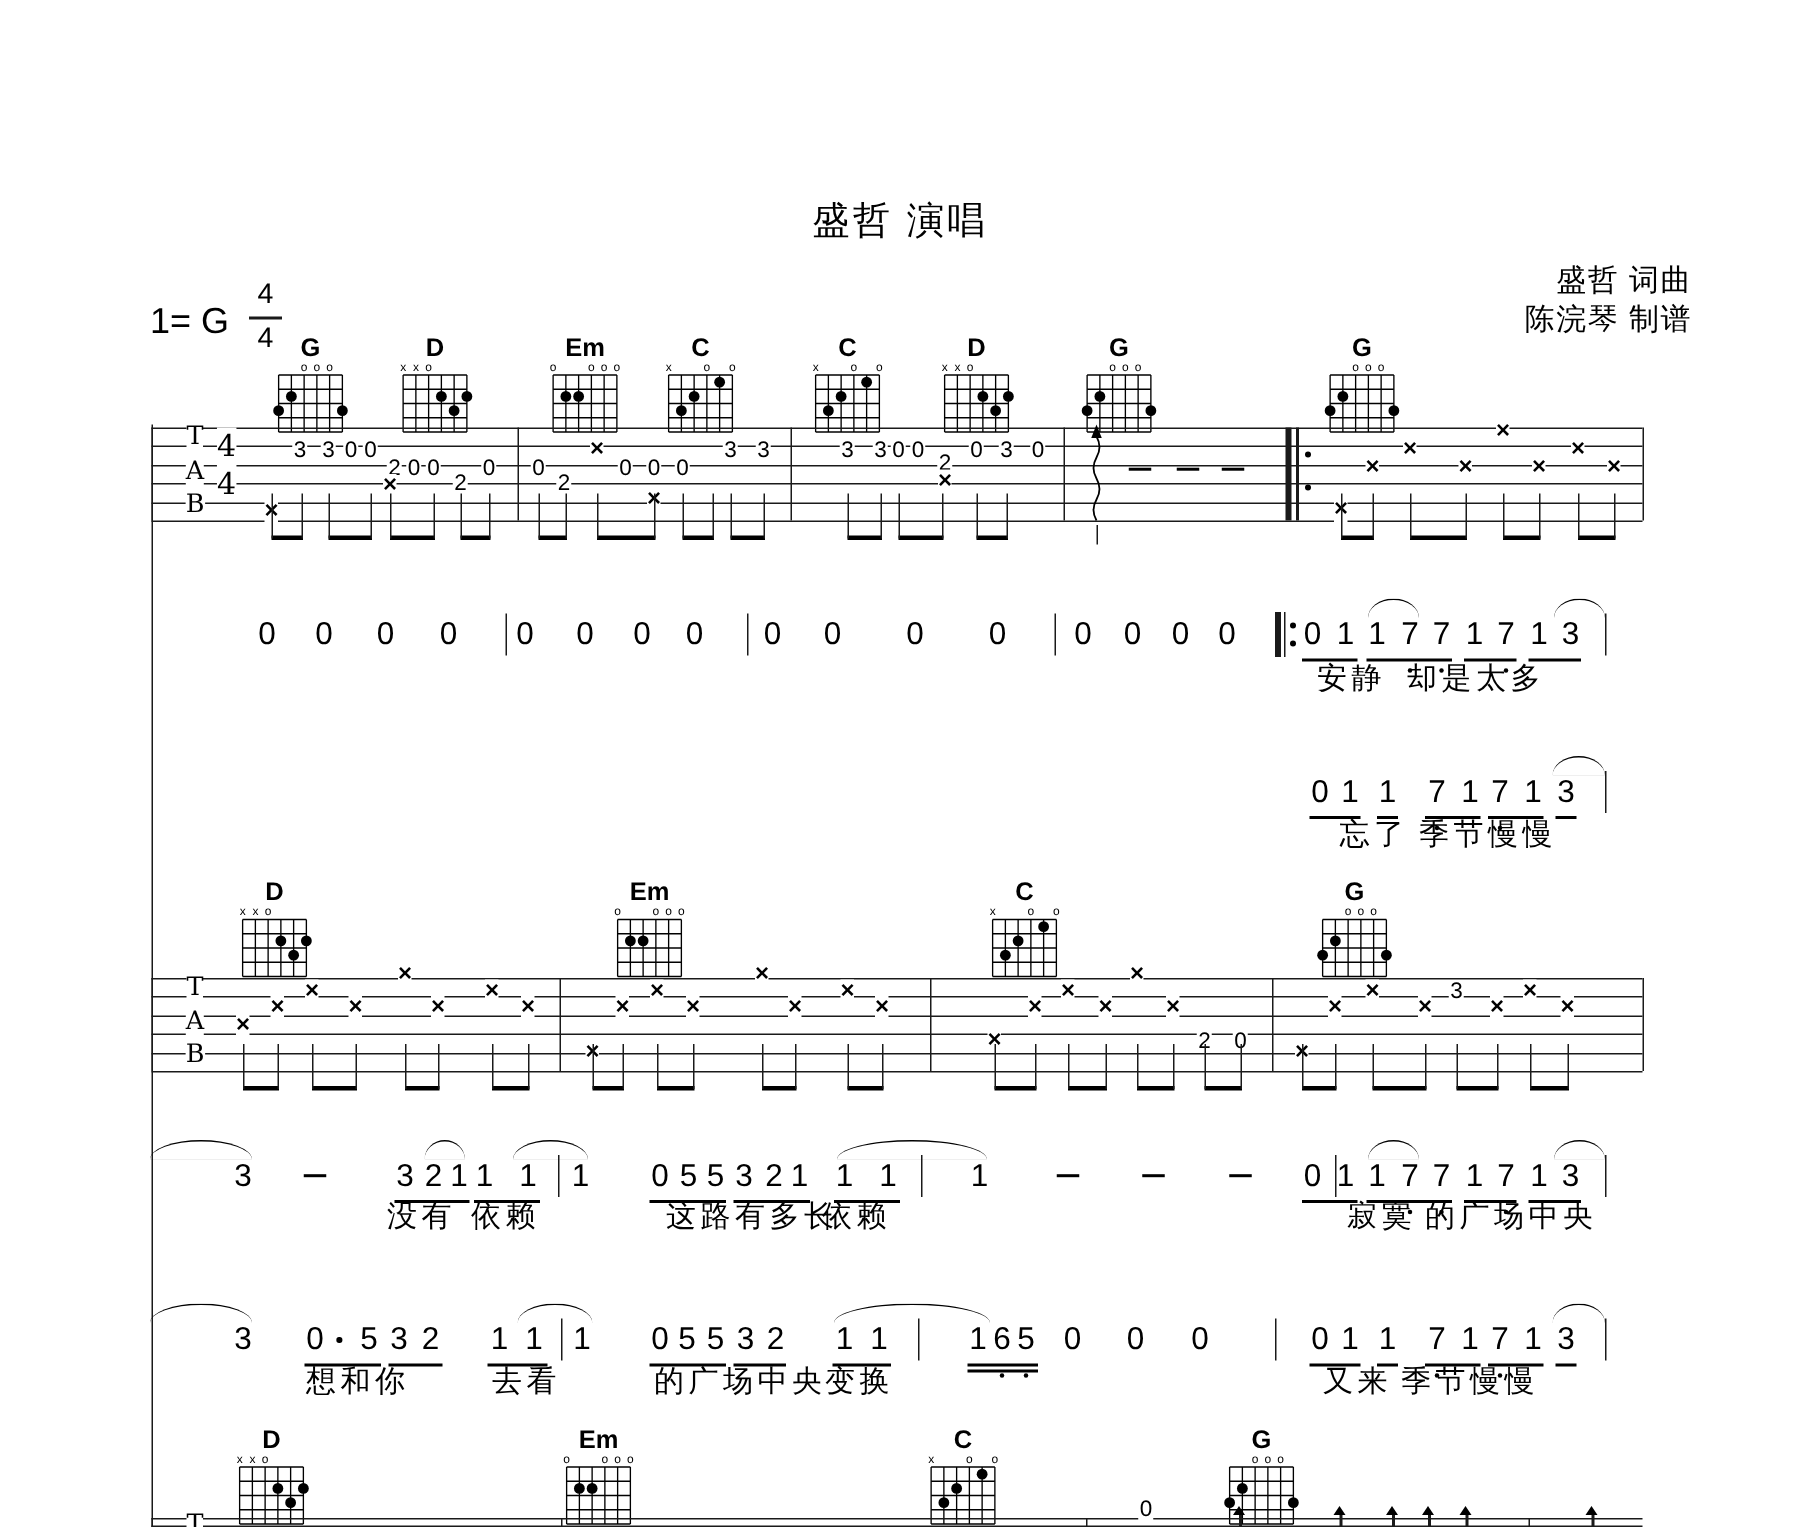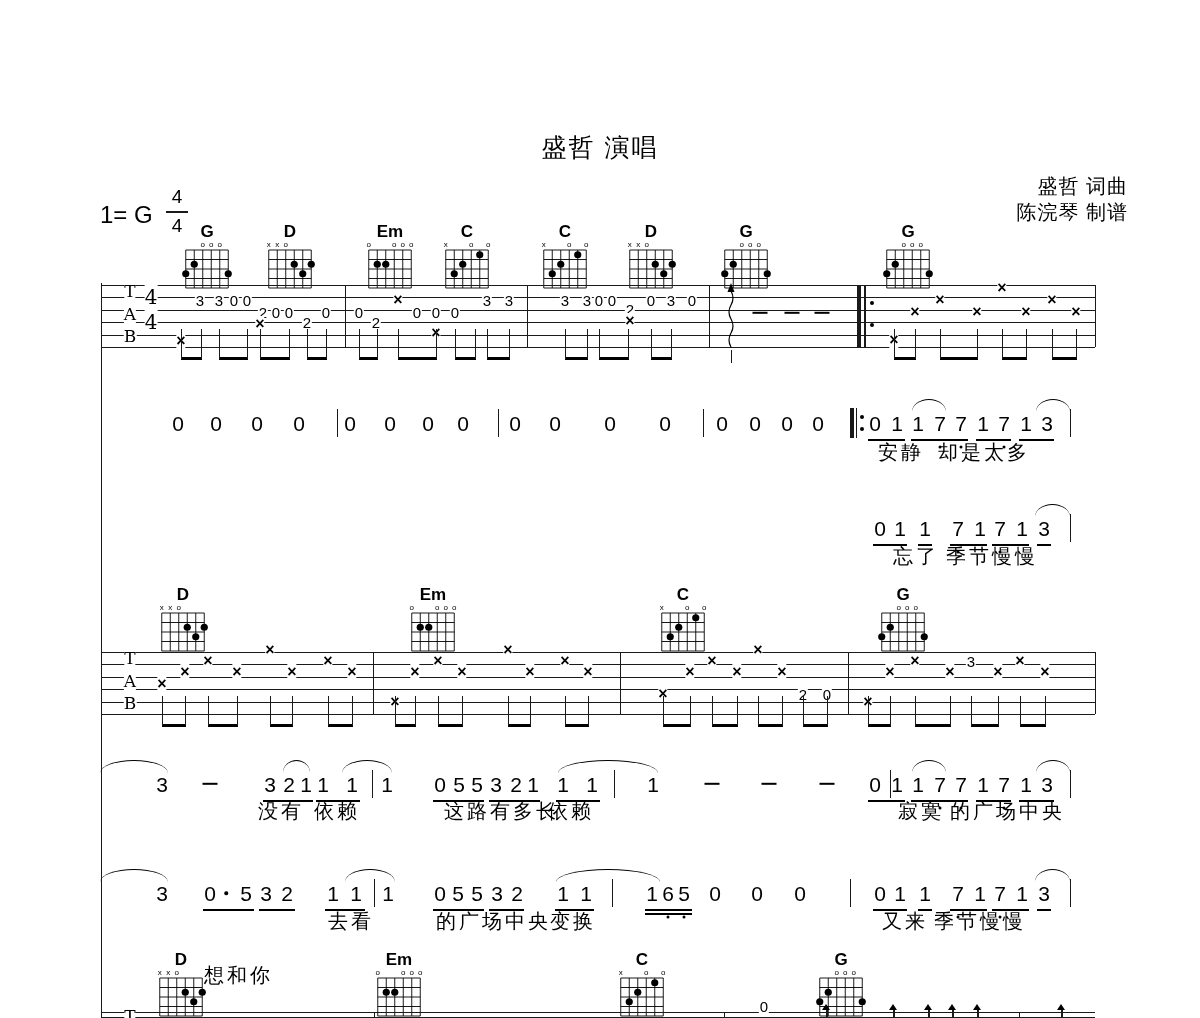--- a/index.html
+++ b/index.html
@@ -733,21 +733,21 @@
     <div class="uline" style="left: 1037px; top: 909px; width: 14px;"></div>
     <div class="uline" style="left: 645px; top: 913px; width: 47px;"></div>
     <div class="odot" style="left: 668px; top: 917px;"></div>
     <div class="odot" style="left: 684px; top: 917px;"></div>
     <div class="odot" style="left: 958px; top: 917px;"></div>
     <div class="odot" style="left: 1000px; top: 917px;"></div>
     <div class="arc" style="left: 100px; top: 869px; width: 68px; height: 12px;"></div>
     <div class="arc" style="left: 345px; top: 869px; width: 50px; height: 12px;"></div>
     <div class="arc" style="left: 556px; top: 869px; width: 104px; height: 12px;"></div>
     <div class="arc" style="left: 1035px; top: 869px; width: 35px; height: 12px;"></div>
-    <div class="lyr" style="left: 204px; top: 975px;">想和你</div>
+    <div class="lyr" style="left: 204px; top: 921px;">想和你</div>
     <div class="lyr" style="left: 328px; top: 921px;">去看</div>
     <div class="lyr" style="left: 436px; top: 921px;">的广场中央</div>
     <div class="lyr" style="left: 550px; top: 921px;">变换</div>
     <div class="lyr" style="left: 882px; top: 921px;">又来</div>
     <div class="lyr" style="left: 934px; top: 921px;">季节慢慢</div>
     <div class="hline" style="left: 101px; top: 1012px; width: 994px; height: 1.1px;"></div>
     <div class="hline" style="left: 101px; top: 1017px; width: 994px; height: 1.1px;"></div>
     <div class="vline" style="left: 101px; top: 1012px; width: 1.2px; height: 6px;"></div>
     <div class="vline" style="left: 374px; top: 1012px; width: 1.2px; height: 6px;"></div>
     <div class="vline" style="left: 724px; top: 1012px; width: 1.2px; height: 6px;"></div>

